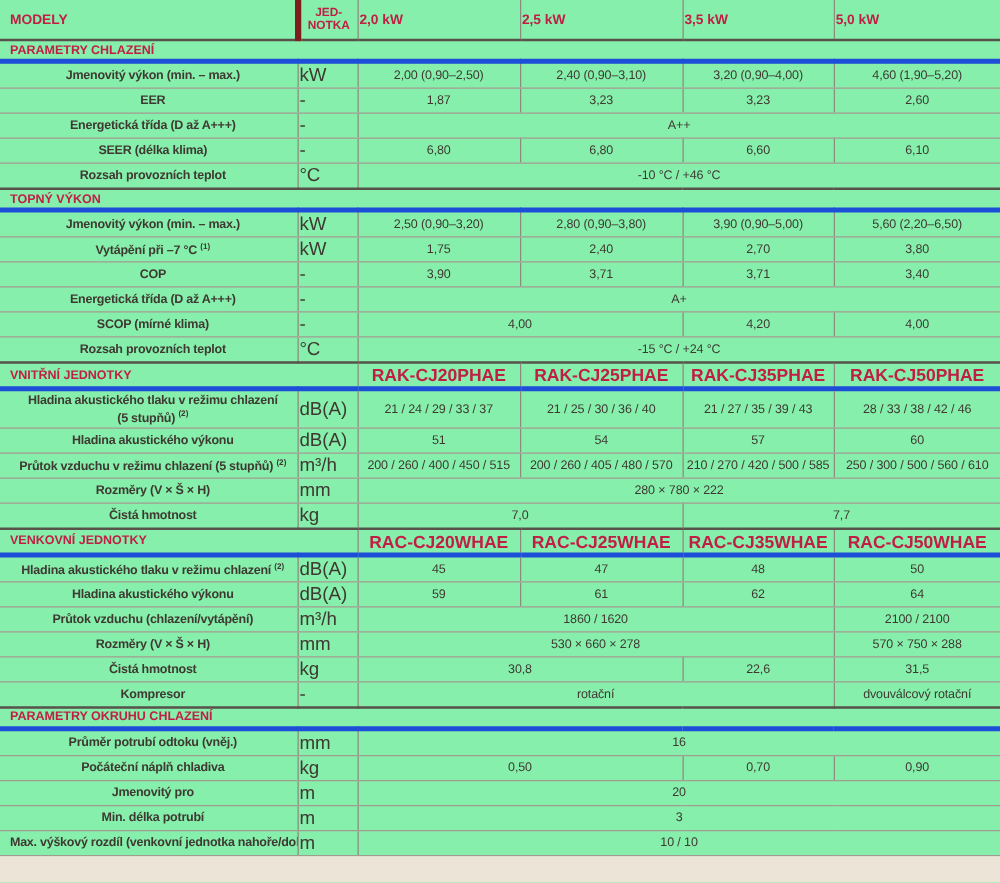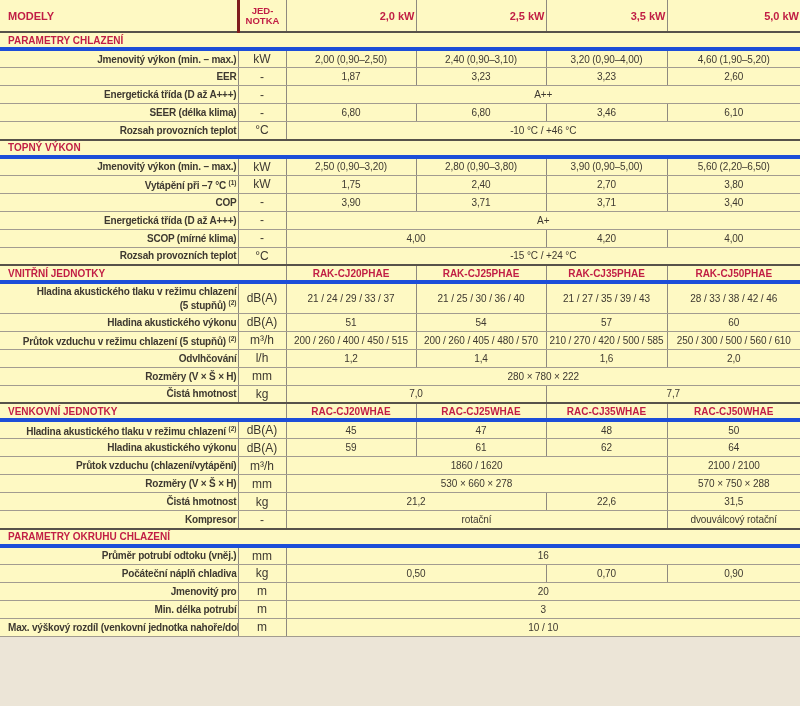--- a/index.html
+++ b/index.html
@@ -1,37 +1,37 @@
 <!DOCTYPE html>
 <html><head>
 <meta charset="utf-8">
 <style>
   html,body{margin:0;padding:0;background:#ece5d7;}
   body{width:800px;font-family:"Liberation Sans","DejaVu Sans",sans-serif;color:#3e3931;}
-  table{width:800px;border-collapse:collapse;table-layout:fixed;background:#fef9c3;}
+  table{width:800px;border-collapse:collapse;table-layout:fixed;background:#86efac;}
   td{overflow:hidden;vertical-align:middle;}
   
   tr.header-row{height:32px;}
   tr.header-row td{border-bottom:2px solid #57524a;}
   td.model-head{font-size:11px;font-weight:bold;color:#c11e45;padding-left:8px;text-align:left;}
   td.unit-head{font-size:9.5px;font-weight:bold;color:#c11e45;text-align:center;line-height:10px;
-               border-left:3px solid #7f1d1d;}
-  td.col-head{font-size:11px;font-weight:bold;color:#c11e45;text-align:right;border-left:1px solid #8f8a7f;}
+               border-left:5px solid #7f1d1d;}
+  td.col-head{font-size:11px;font-weight:bold;color:#c11e45;text-align:left;border-left:1px solid #8f8a7f;}
   
   tr.section-row{height:17px;}
   tr.section-row td{border-top:2px solid #57524a;border-bottom:4px solid #1d4ed8;}
   td.section-title{font-size:10px;font-weight:bold;color:#c11e45;padding-left:8px;text-align:left;white-space:nowrap;}
-  td.model-name{font-size:10px;font-weight:bold;color:#c11e45;text-align:center;border-left:1px solid #8f8a7f;white-space:nowrap;}
+  td.model-name{font-size:14px;font-weight:bold;color:#c11e45;text-align:center;border-left:1px solid #8f8a7f;white-space:nowrap;}
   
   tr.data-row{height:18px;}
   tr.data-row.tall{height:31px;}
   tr.data-row td{border-bottom:1px solid #a29c90;}
-  td.lbl{font-size:10px;font-weight:bold;padding-left:8px;text-align:right;white-space:nowrap;
+  td.lbl{font-size:10px;font-weight:bold;padding-left:8px;text-align:center;white-space:nowrap;
          letter-spacing:-0.2px;line-height:11px;}
-  td.unit{font-size:12px;text-align:center;border-left:1px solid #8f8a7f;}
+  td.unit{font-size:15px;border-left:1px solid #8f8a7f;}
   td.val{font-size:10px;text-align:center;border-left:1px solid #8f8a7f;white-space:nowrap;letter-spacing:-0.1px;}
   sup{font-size:6.5px;letter-spacing:0;}
   tr.last-row td{border-bottom:2px solid #57524a;}
 </style>
 </head>
 <body>
 
 <table id="spec-table">
   <colgroup>
     <col style="width:238px">
@@ -75,21 +75,21 @@
       <tr class="data-row">
         <td class="lbl"><span>Energetická třída (D až A+++)</span></td>
         <td class="unit">-</td>
         <td class="val" colspan="4">A++</td>
       </tr>
       <tr class="data-row">
         <td class="lbl"><span>SEER (délka klima)</span></td>
         <td class="unit">-</td>
         <td class="val">6,80</td>
         <td class="val">6,80</td>
-        <td class="val">3,46</td>
+        <td class="val">6,60</td>
         <td class="val">6,10</td>
       </tr>
       <tr class="data-row">
         <td class="lbl"><span>Rozsah provozních teplot</span></td>
         <td class="unit">°C</td>
         <td class="val" colspan="4">-10 °C / +46 °C</td>
       </tr>
       <tr class="section-row">
         <td class="section-title" colspan="6">TOPNÝ VÝKON</td>
       </tr>
@@ -159,28 +159,20 @@
       </tr>
       <tr class="data-row">
         <td class="lbl"><span>Průtok vzduchu v režimu chlazení (5 stupňů)</span> <sup>(2)</sup></td>
         <td class="unit">m³/h</td>
         <td class="val">200 / 260 / 400 / 450 / 515</td>
         <td class="val">200 / 260 / 405 / 480 / 570</td>
         <td class="val">210 / 270 / 420 / 500 / 585</td>
         <td class="val">250 / 300 / 500 / 560 / 610</td>
       </tr>
       <tr class="data-row">
-        <td class="lbl"><span>Odvlhčování</span></td>
-        <td class="unit">l/h</td>
-        <td class="val">1,2</td>
-        <td class="val">1,4</td>
-        <td class="val">1,6</td>
-        <td class="val">2,0</td>
-      </tr>
-      <tr class="data-row">
         <td class="lbl"><span>Rozměry (V × Š × H)</span></td>
         <td class="unit">mm</td>
         <td class="val" colspan="4">280 × 780 × 222</td>
       </tr>
       <tr class="data-row">
         <td class="lbl"><span>Čistá hmotnost</span></td>
         <td class="unit">kg</td>
         <td class="val" colspan="2">7,0</td>
         <td class="val" colspan="2">7,7</td>
       </tr>
@@ -215,21 +207,21 @@
       </tr>
       <tr class="data-row">
         <td class="lbl"><span>Rozměry (V × Š × H)</span></td>
         <td class="unit">mm</td>
         <td class="val" colspan="3">530 × 660 × 278</td>
         <td class="val">570 × 750 × 288</td>
       </tr>
       <tr class="data-row">
         <td class="lbl"><span>Čistá hmotnost</span></td>
         <td class="unit">kg</td>
-        <td class="val" colspan="2">21,2</td>
+        <td class="val" colspan="2">30,8</td>
         <td class="val">22,6</td>
         <td class="val">31,5</td>
       </tr>
       <tr class="data-row">
         <td class="lbl"><span>Kompresor</span></td>
         <td class="unit">-</td>
         <td class="val" colspan="3">rotační</td>
         <td class="val">dvouválcový rotační</td>
       </tr>
       <tr class="section-row">

